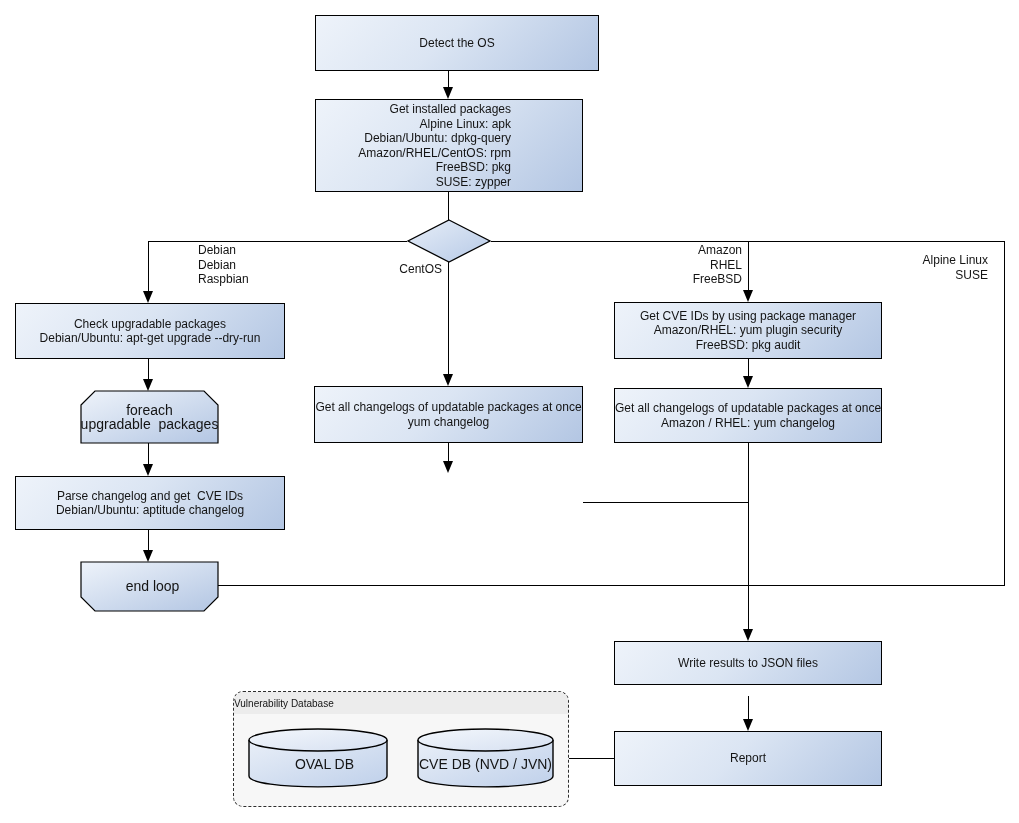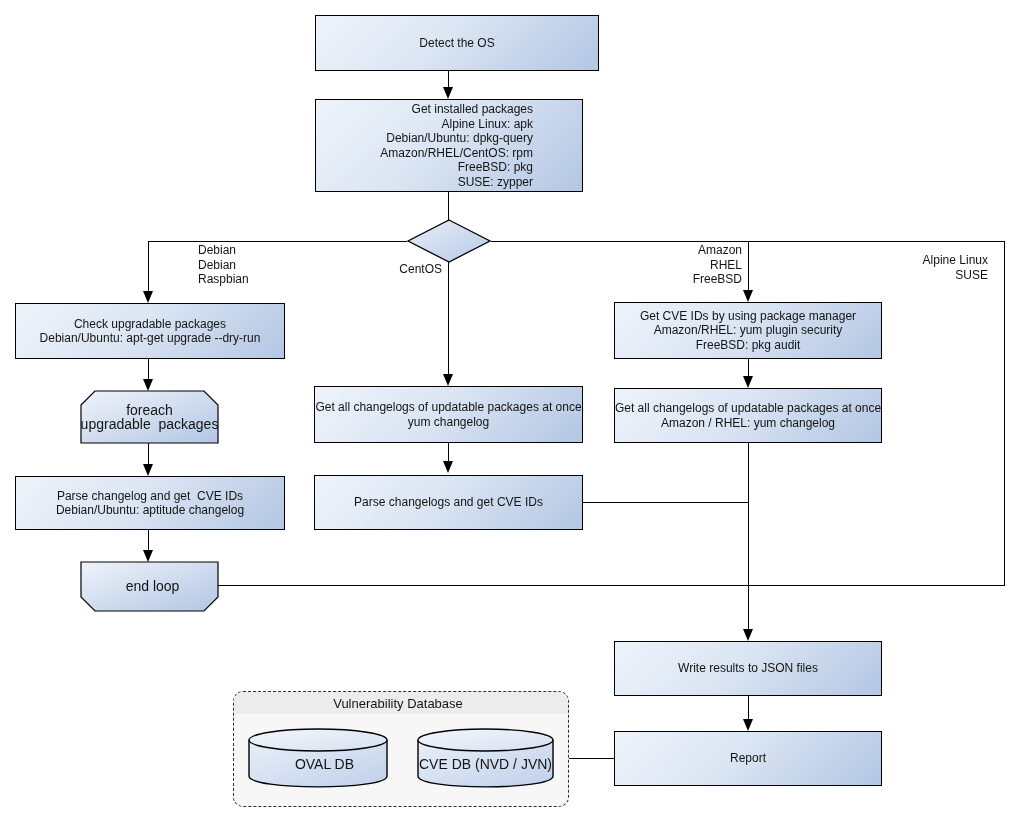--- a/index.html
+++ b/index.html
@@ -18,21 +18,21 @@
     border: 1px solid #000;
     background: linear-gradient(135deg, #eef3fa 0%, #dbe5f3 45%, #b3c6e3 100%);
     display: flex;
     flex-direction: column;
     justify-content: center;
     align-items: center;
     text-align: center;
     font-size: 12px;
     line-height: 14.5px;
   }
-  .node.align-right { align-items: flex-end; padding-right: 49px; text-align: right; }
+  .node.align-right { align-items: flex-end; padding-right: 71px; text-align: right; }
   .ln { white-space: pre; }
   .vline { position: absolute; width: 1px; background: #000; }
   .hline { position: absolute; height: 1px; background: #000; }
   .arrow-down {
     position: absolute;
     width: 0; height: 0;
     border-left: 5px solid transparent;
     border-right: 5px solid transparent;
     border-top: 12px solid #000;
   }
@@ -61,23 +61,23 @@
     background: #f7f7f7;
     border: 1.5px dashed #2e2e2e;
     border-radius: 10px;
     overflow: hidden;
   }
   #vdb-band {
     height: 22px;
     background: #ececec;
     display: flex;
     align-items: center;
-    justify-content: center;
+    justify-content: flex-start;
     padding-right: 6px;
-    font-size: 13px;
+    font-size: 10px;
   }
 </style>
 </head>
 <body>
 
 <div id="canvas">
 
   <div class="vline" style="left:448px; top:71px;  height:17px;"></div>
   <div class="vline" style="left:448px; top:192px; height:29px;"></div>
   <div class="hline" style="left:148px; top:241px; width:259px;"></div>
@@ -140,36 +140,33 @@
   <div class="node" style="left:15px; top:476px; width:270px; height:54px;">
     <div class="ln">Parse changelog and get  CVE IDs</div>
     <div class="ln">Debian/Ubuntu: aptitude changelog</div>
   </div>
 
   <div class="node" style="left:314px; top:386px; width:269px; height:57px;">
     <div class="ln">Get all changelogs of updatable packages at once</div>
     <div class="ln">yum changelog</div>
   </div>
 
-  <div class="node" style="left:314px; top:475px; width:269px; height:55px;">
-    <div class="ln">Parse changelogs and get CVE IDs</div>
-  </div>
 
   <div class="node" style="left:614px; top:302px; width:268px; height:57px;">
     <div class="ln">Get CVE IDs by using package manager</div>
     <div class="ln">Amazon/RHEL: yum plugin security</div>
     <div class="ln">FreeBSD: pkg audit</div>
   </div>
 
   <div class="node" style="left:614px; top:388px; width:268px; height:55px;">
     <div class="ln">Get all changelogs of updatable packages at once</div>
     <div class="ln">Amazon / RHEL: yum changelog</div>
   </div>
 
-  <div class="node" style="left:614px; top:641px; width:268px; height:55px;">
+  <div class="node" style="left:614px; top:641px; width:268px; height:44px;">
     <div class="ln">Write results to JSON files</div>
   </div>
 
   <div class="node" style="left:614px; top:731px; width:268px; height:55px;">
     <div class="ln">Report</div>
   </div>
 
   <svg class="shape-svg" style="left:80px; top:390px;" width="139" height="54">
     <defs>
       <linearGradient id="feGrad" x1="0" y1="0" x2="1" y2="1">

